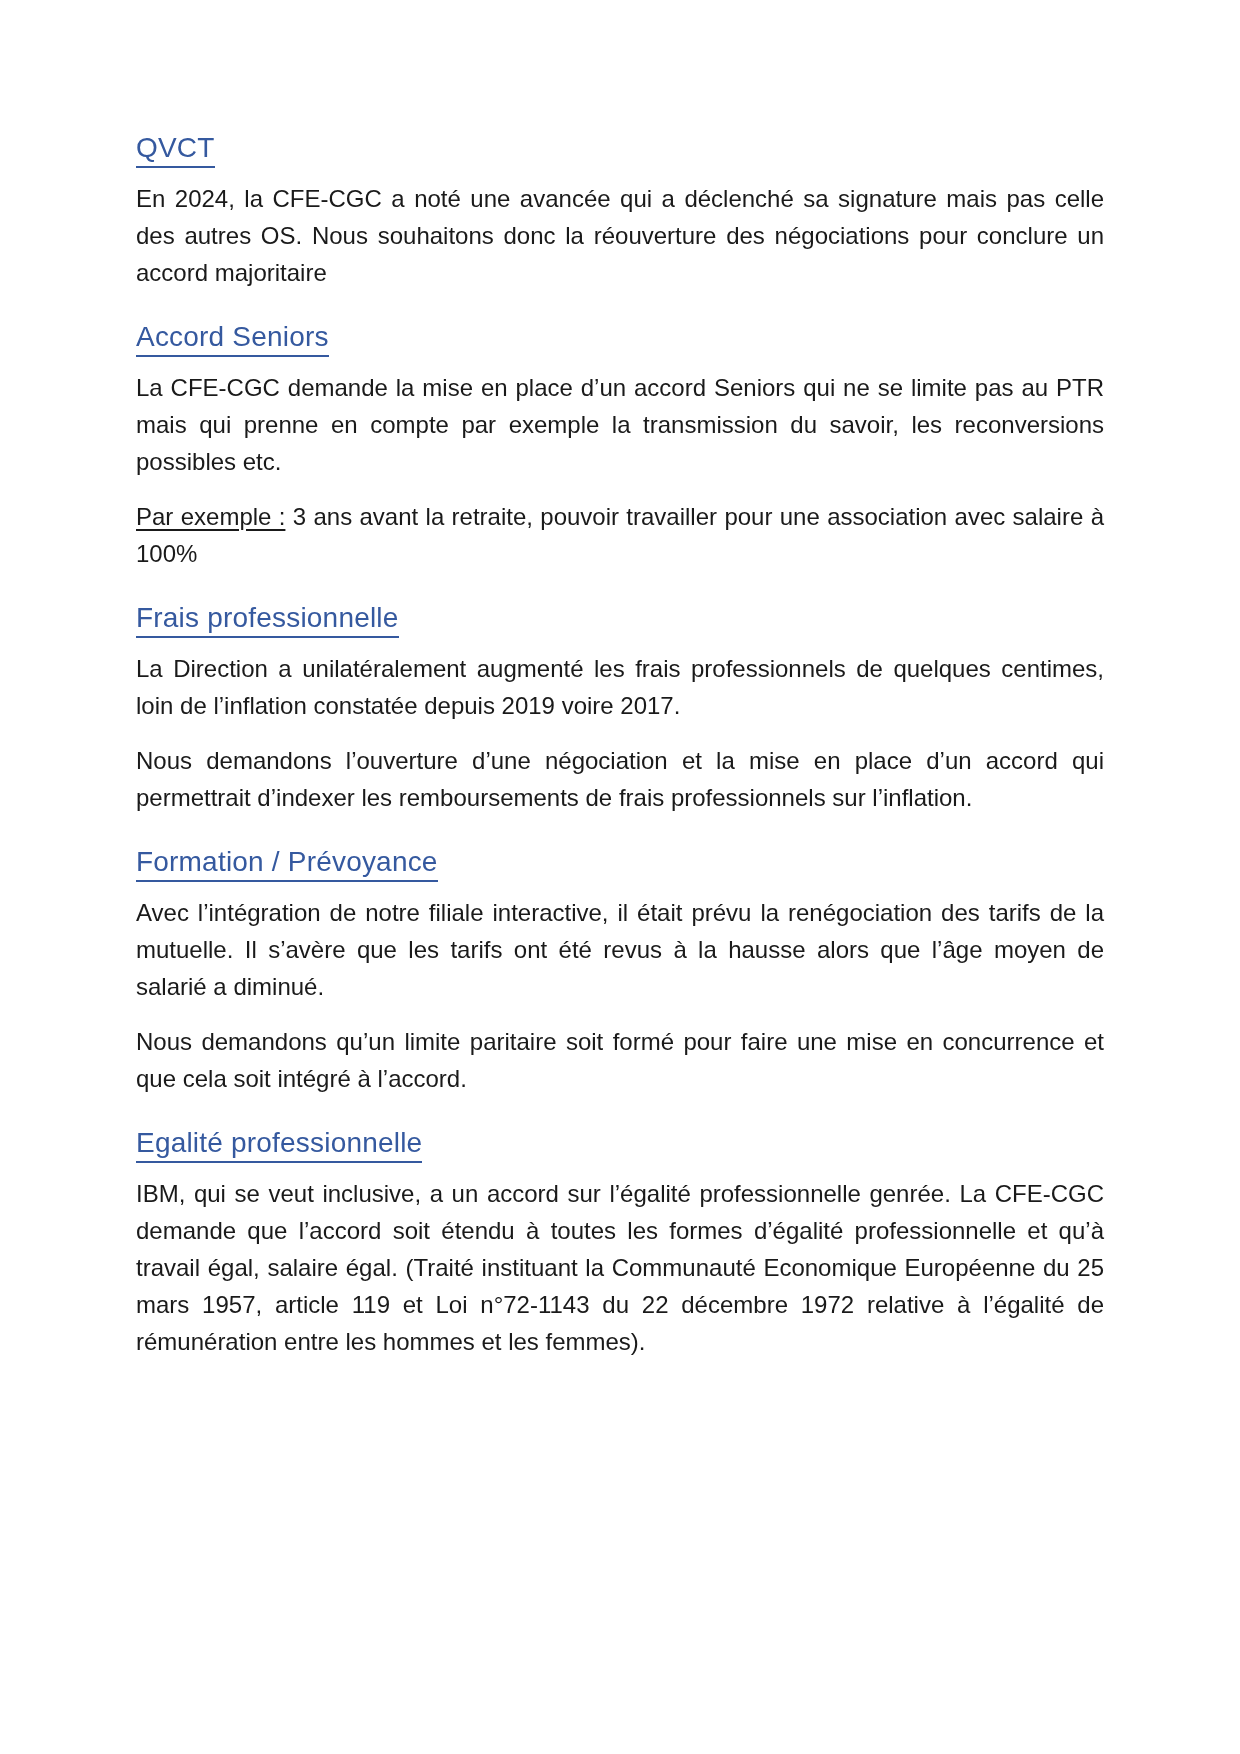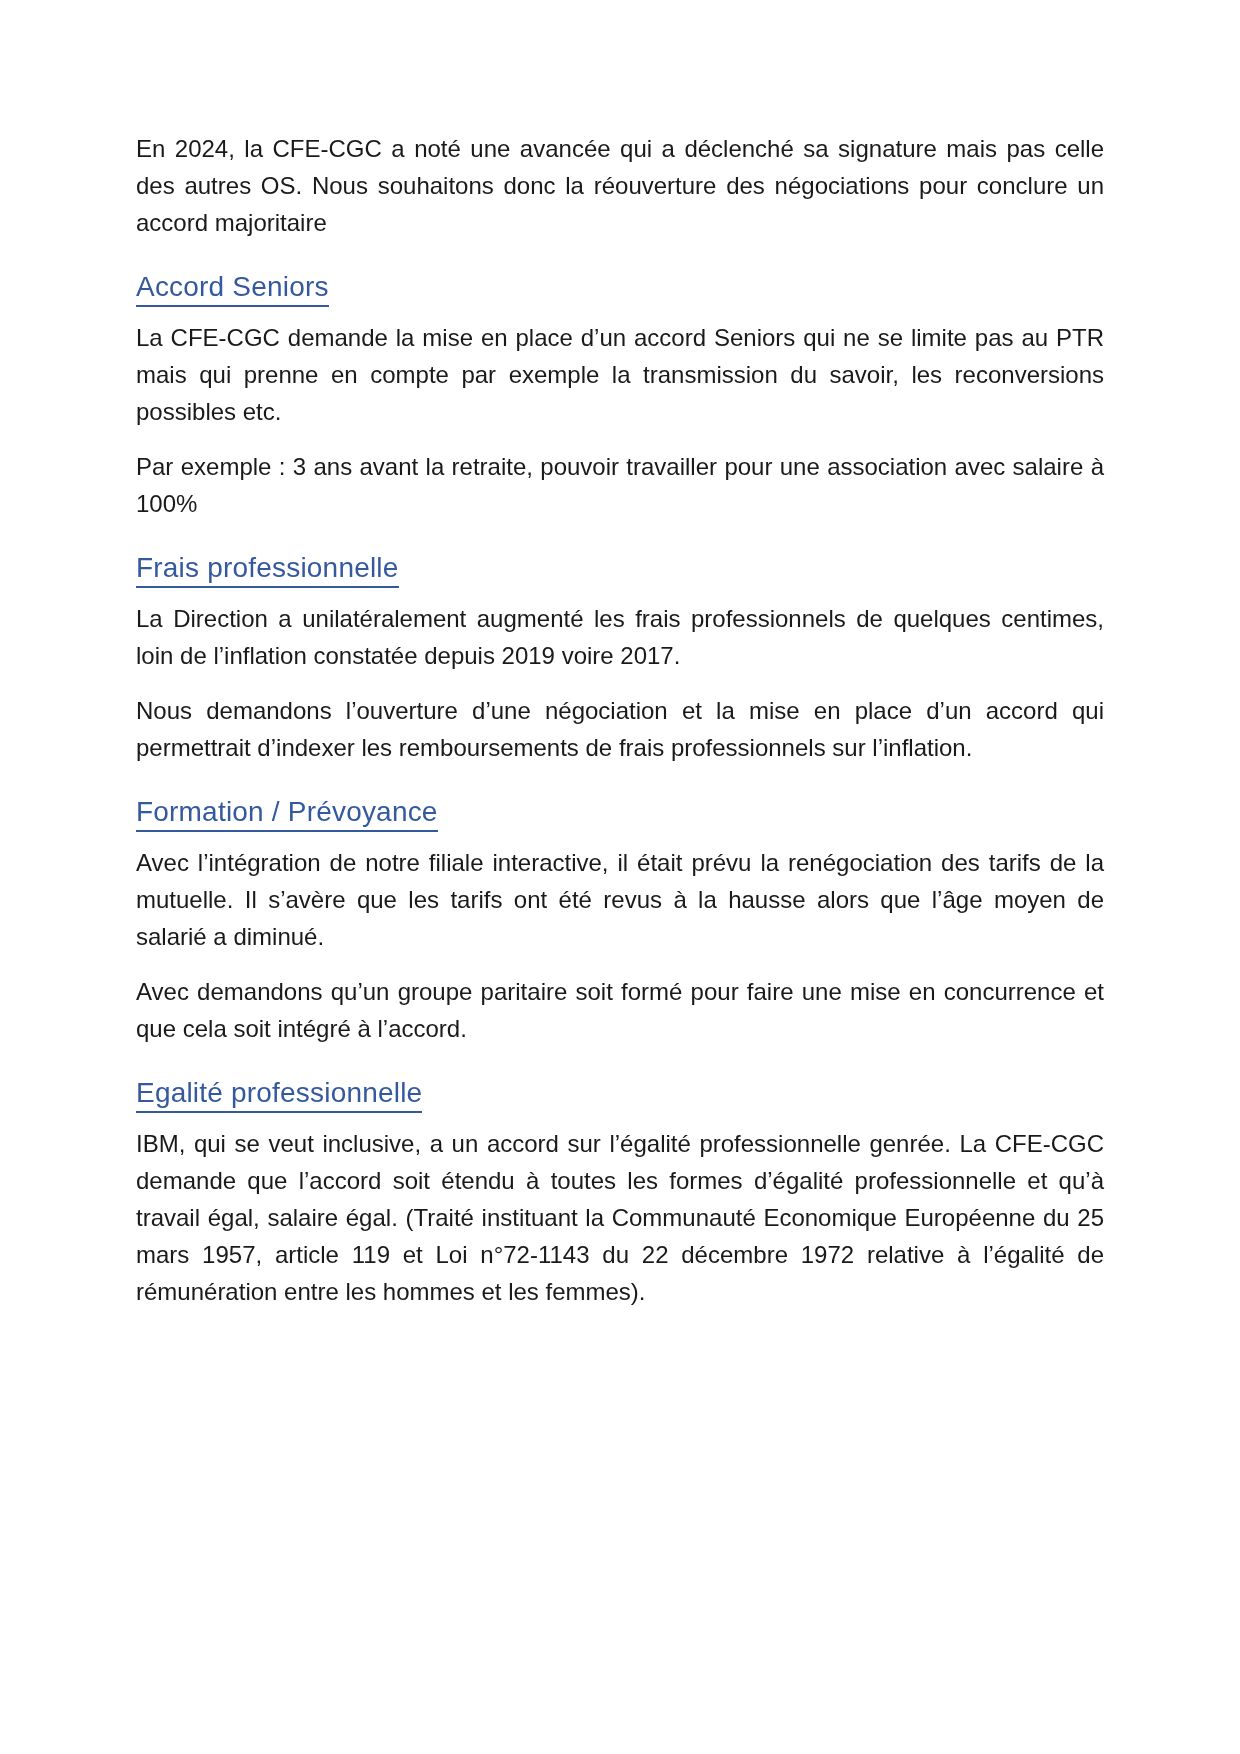--- a/index.html
+++ b/index.html
@@ -34,29 +34,31 @@
   }
   p{
     font-size:24px;
     line-height:37px;
     color:var(--body-color);
     margin:0 0 18px 0;
     text-align:justify;
     text-justify:inter-word;
   }
   .lead{
+    text-decoration:underline;
     text-underline-offset:4px;
   }
 </style>
 </head>
 <body>
 
 <div class="page">
 
   <section>
+    <h2><span class="hl">QVCT</span></h2>
     <p>En 2024, la CFE-CGC a noté une avancée qui a déclenché sa signature mais pas celle des autres OS. Nous souhaitons donc la réouverture des négociations pour conclure un accord majoritaire</p>
   </section>
 
   <section>
   </section>
 
   <section>
     <h2><span class="hl">Accord Seniors</span></h2>
     <p>La CFE-CGC demande la mise en place d’un accord Seniors qui ne se limite pas au PTR mais qui prenne en compte par exemple la transmission du savoir, les reconversions possibles etc.</p>
     <p><span class="lead">Par exemple :</span><span> 3 ans avant la retraite, pouvoir travailler pour une association avec salaire à 100%</span></p>
@@ -65,21 +67,21 @@
   <section>
     <h2><span class="hl">Frais professionnelle</span></h2>
     <p>La Direction a unilatéralement augmenté les frais professionnels de quelques centimes, loin de l’inflation constatée depuis 2019 voire 2017.</p>
     <p>Nous demandons l’ouverture d’une négociation et la mise en place d’un accord qui permettrait d’indexer les remboursements de frais professionnels sur l’inflation.</p>
   </section>
 
 
   <section>
     <h2><span class="hl">Formation / Prévoyance</span></h2>
     <p>Avec l’intégration de notre filiale interactive, il était prévu la renégociation des tarifs de la mutuelle. Il s’avère que les tarifs ont été revus à la hausse alors que l’âge moyen de salarié a diminué.</p>
-    <p>Avec demandons qu’un groupe paritaire soit formé pour faire une mise en concurrence et que cela soit intégré à l’accord.</p>
+    <p>Nous demandons qu’un limite paritaire soit formé pour faire une mise en concurrence et que cela soit intégré à l’accord.</p>
   </section>
 
   <section>
     <h2><span class="hl">Egalité professionnelle</span></h2>
     <p>IBM, qui se veut inclusive, a un accord sur l’égalité professionnelle genrée. La CFE-CGC demande que l’accord soit étendu à toutes les formes d’égalité professionnelle et qu’à travail égal, salaire égal. (Traité instituant la Communauté Economique Européenne du 25 mars 1957, article 119 et Loi n°72-1143 du 22 décembre 1972 relative à l’égalité de rémunération entre les hommes et les femmes).</p>
   </section>
 
 </div>
 
 </body></html>

